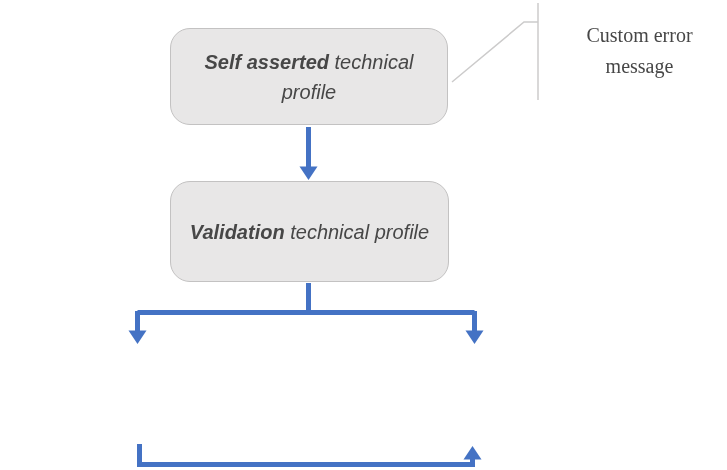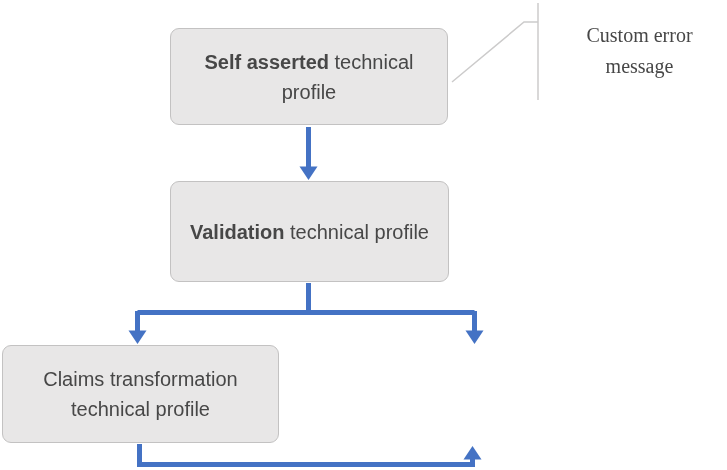--- a/index.html
+++ b/index.html
@@ -46,29 +46,30 @@
   .callout-line {
     stroke: var(--callout-line);
     stroke-width: 1.5;
     fill: none;
   }
   .node {
     position: absolute;
     box-sizing: border-box;
     background: var(--box-fill);
     border: 1px solid var(--box-border);
-    border-radius: 9px;
+    border-radius: 20px;
     display: flex;
     align-items: center;
     justify-content: center;
     text-align: center;
     font-size: 20px;
     line-height: 30px;
     color: var(--text-color);
     padding: 0 17px;
+    font-style: italic;
   }
   .node .bold-part { font-weight: bold; }
   .node-self-asserted { left: 170px; top: 28px;  width: 278px; height: 97px; }
   .node-validation    { left: 170px; top: 181px; width: 279px; height: 101px; }
   .node-claims-tp     { left: 2px;   top: 345px; width: 277px; height: 98px; }
   .node-claims        { left: 335px; top: 345px; width: 277px; height: 98px; }
   .callout-text {
     position: absolute;
     left: 552px;
     top: 20px;
@@ -113,20 +114,17 @@
   </svg>
 
   <div class="node node-self-asserted">
     <span><span class="bold-part">Self asserted</span><span> technical profile</span></span>
   </div>
 
   <div class="node node-validation">
     <span><span class="bold-part">Validation</span><span> technical profile</span></span>
   </div>
 
-  <div class="node node-claims-tp">
-    <span><span class="bold-part"></span><span>Claims transformation technical profile</span></span>
-  </div>
 
 
   <div class="callout-text">Custom error message</div>
 
 </div>
 
 </body></html>

